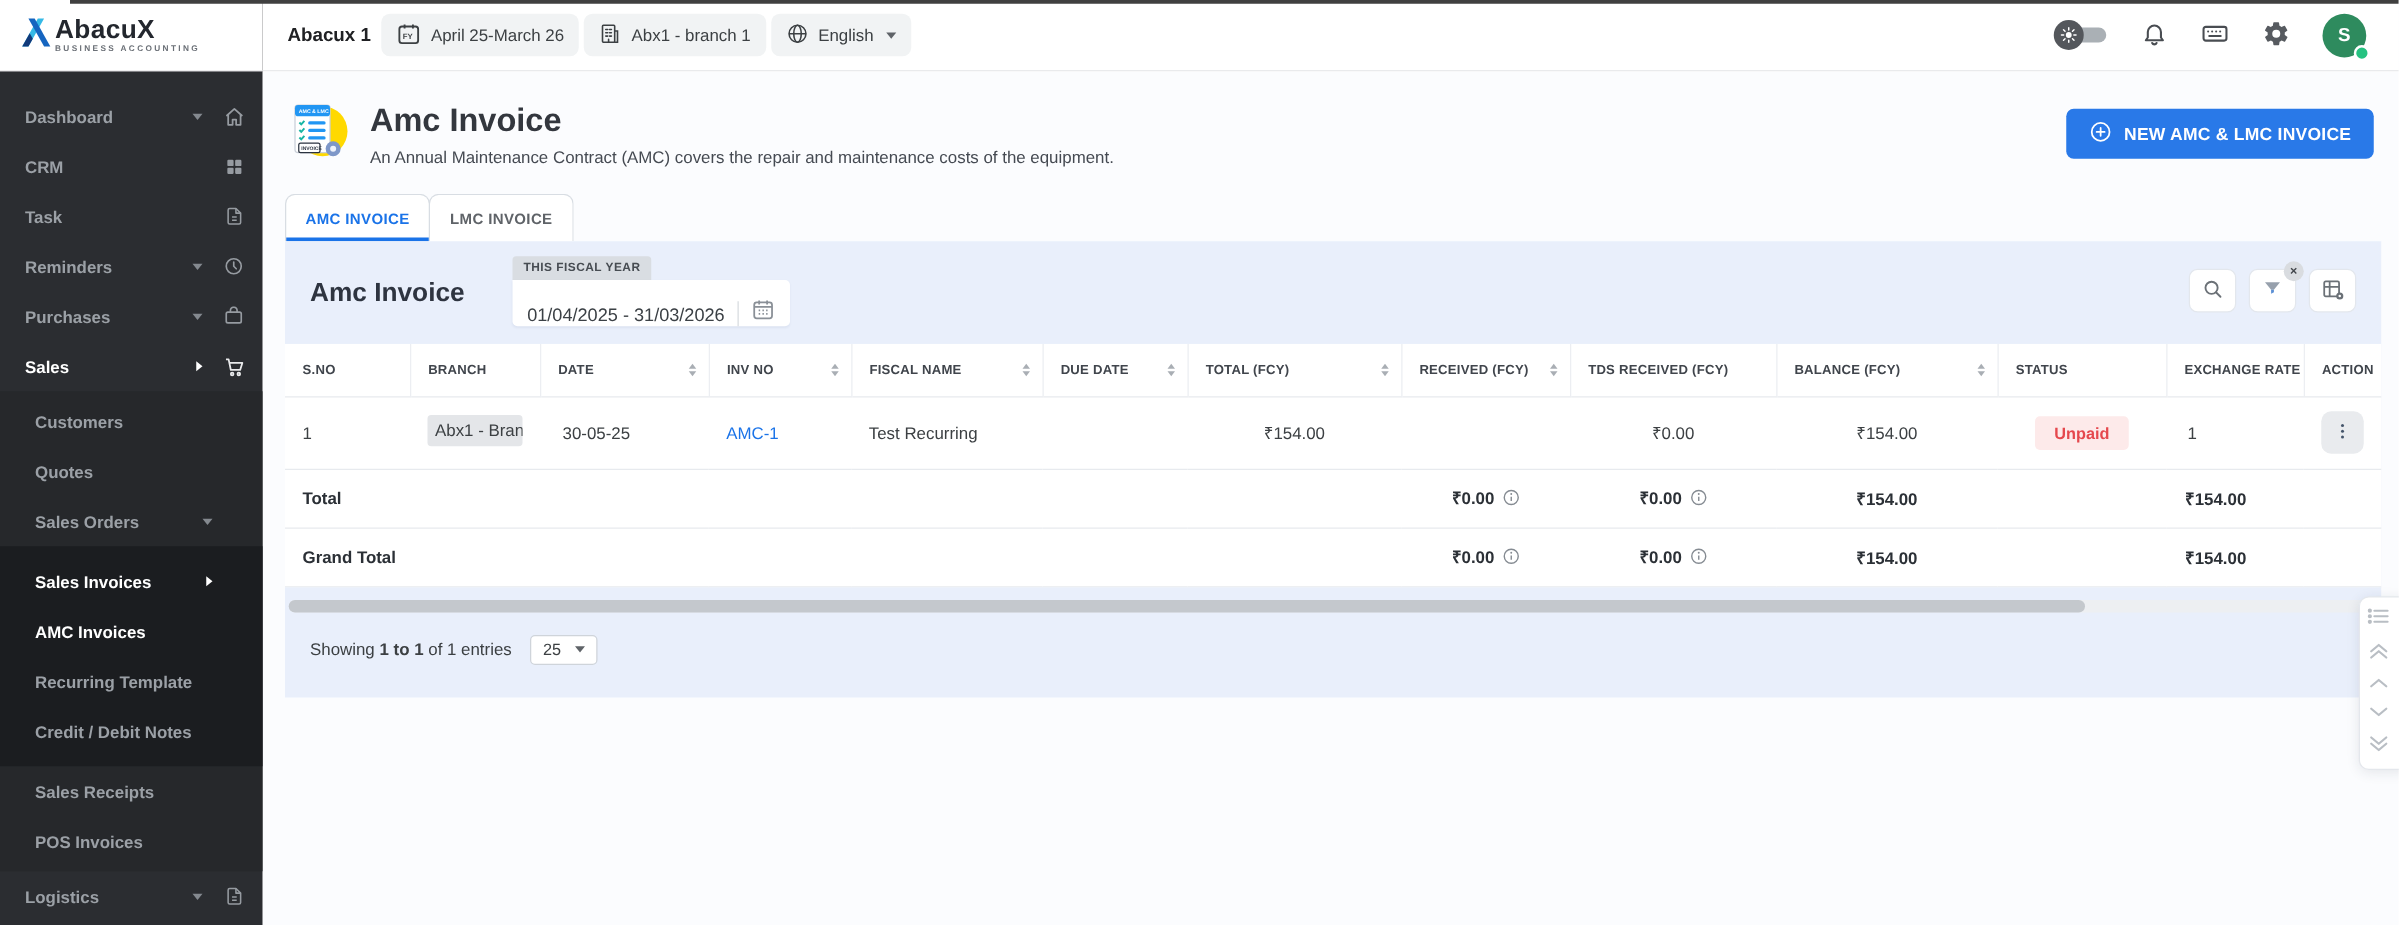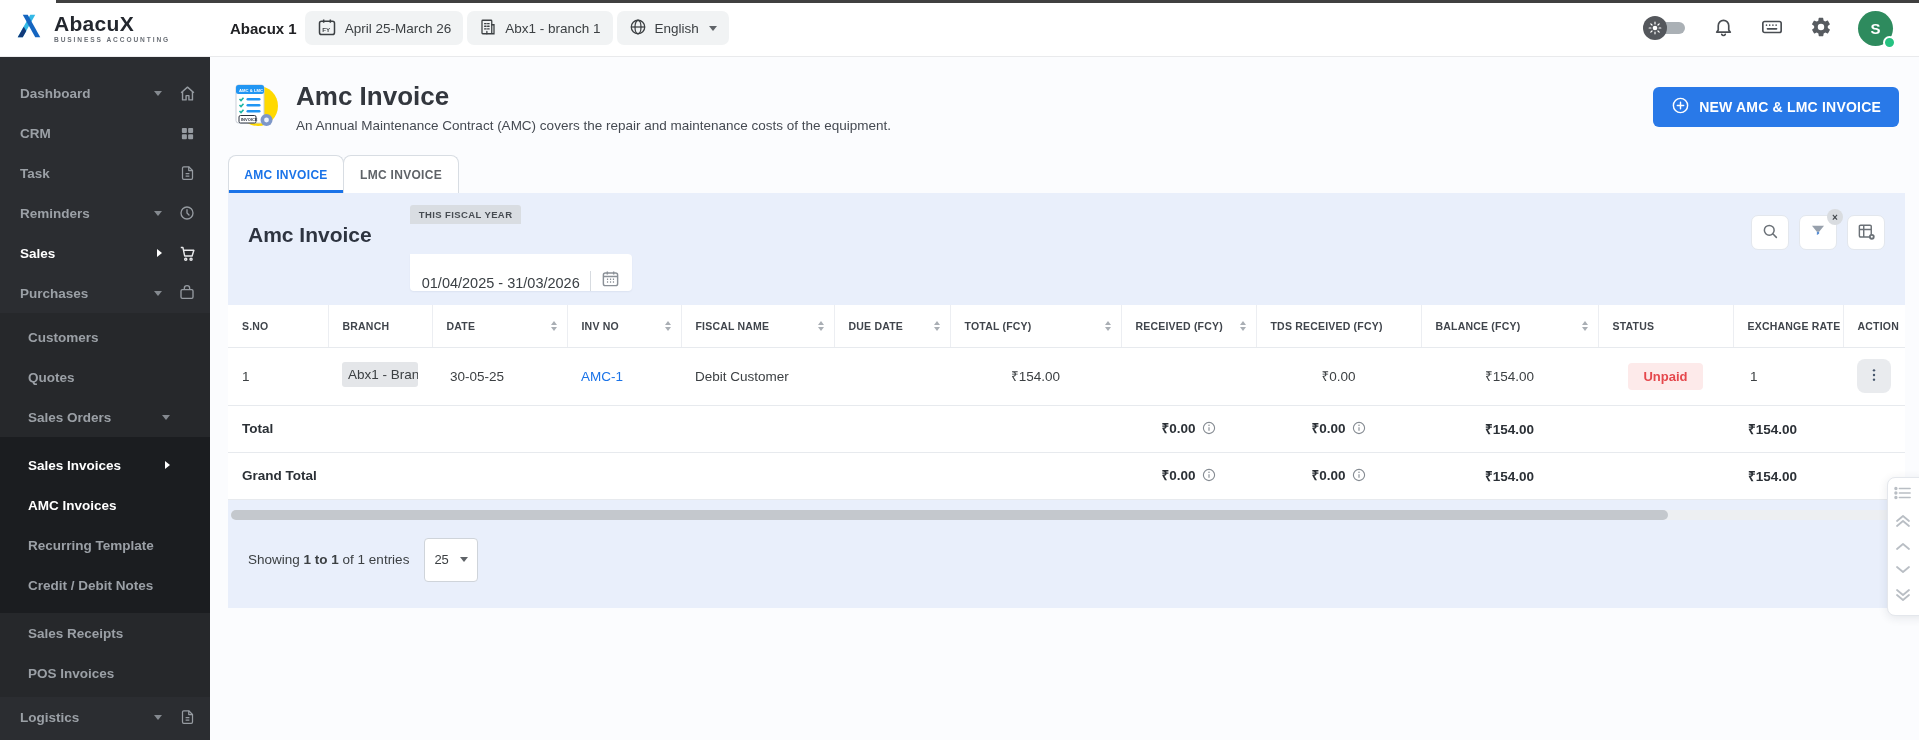--- a/index.html
+++ b/index.html
@@ -2,21 +2,21 @@
 <html><head>
 <meta charset="utf-8">
 <style>
   * { margin:0; padding:0; box-sizing:border-box; }
   html,body { width:1919px; height:740px; overflow:hidden; font-family:"Liberation Sans",sans-serif; background:#fff; }
   .app { position:relative; width:1919px; height:740px; }
   .window-edge { position:absolute; top:0; left:56px; right:0; height:3px; background:#404040; z-index:60; }
 
   
   .sidebar { position:absolute; left:0; top:0; width:210px; height:740px; background:#2b2d31; z-index:40; }
-  .logo { height:57px; background:#fff; display:flex; align-items:center; gap:10px; padding:0 10px 0 14px; border-bottom:1px solid #ececee; }
+  .logo { height:57px; background:#fff; display:flex; align-items:center; gap:0; padding:0 10px 0 14px; border-bottom:1px solid #ececee; }
   .brand-col { display:flex; flex-direction:column; line-height:1; }
   .brand-name { font-size:21px; font-weight:800; color:#23272e; letter-spacing:.3px; }
   .brand-tag { font-size:6.6px; font-weight:700; letter-spacing:1.9px; color:#6a6f76; margin-top:3px; }
   nav { padding-top:16px; }
   .sitem { height:40px; display:flex; align-items:center; padding:0 14px 0 20px; cursor:pointer; }
   .slabel { font-size:13.5px; font-weight:600; color:#9ba0a6; }
   .sitem.active .slabel { color:#fff; font-weight:700; }
   .caret { margin-left:auto; margin-right:16px; width:0; height:0; }
   .cdown { border-left:4px solid transparent; border-right:4px solid transparent; border-top:5px solid #84898f; }
   .cright { border-top:4px solid transparent; border-bottom:4px solid transparent; border-left:5px solid #84898f; }
@@ -53,21 +53,21 @@
   .tabs { display:flex; margin-left:18px; }
   .tab { width:116px; height:38px; background:#fff; border:1px solid #d8dde3; border-bottom:none; border-radius:8px 8px 0 0; display:flex; align-items:center; justify-content:center; font-size:12px; font-weight:700; letter-spacing:.3px; color:#5f6368; cursor:pointer; position:relative; }
   .tab + .tab { margin-left:-1px; }
   .tab.active { color:#1a73e8; }
   .tab.active::after { content:""; position:absolute; left:0; right:0; bottom:0; height:3px; background:#1a73e8; }
 
   
   .card { margin:0 14px 0 18px; width:1677px; background:#e9effb; position:relative; }
   .toolbar { display:flex; align-items:flex-start; padding:12px 20px 14px; }
   .toolbar-heading { font-size:21px; font-weight:700; color:#2e3440; margin-top:18px; }
-  .fiscal { margin-left:38px; display:flex; flex-direction:column; align-items:flex-start;gap:30px; }
+  .fiscal { margin-left:38px; display:flex; flex-direction:column; align-items:flex-start; }
   .fiscal-badge { background:#d9dde2; color:#474c52; font-size:9.5px; font-weight:700; letter-spacing:.4px; padding:4px 9px; border-radius:3px 3px 0 0; }
   .date-input { background:#fff; border-radius:0 4px 4px 4px; height:37px; display:flex; align-items:flex-end; gap:10px; padding:0 12px; font-size:14.5px; color:#3b4045; box-shadow:0 1px 2px rgba(20,40,80,.06); cursor:pointer; }
   .date-sep { width:1px; height:20px; background:#d7dbe0; }
   .toolbar-actions { margin-left:auto; margin-top:10px; display:flex; gap:10px; }
   .tool-btn { position:relative; width:38px; height:35px; background:#fff; border:1px solid #e3e7ed; border-radius:7px; display:flex; align-items:center; justify-content:center; cursor:pointer; }
   .filter-x { position:absolute; top:-7px; right:-7px; width:16px; height:16px; border-radius:50%; background:#d9dce0; color:#43474c; font-size:10px; font-weight:700; display:flex; align-items:center; justify-content:center; }
 
   
   .table-clip { width:1677px; overflow:hidden; background:#fff; }
   table { border-collapse:collapse; table-layout:fixed; width:1735px; background:#fff; }
@@ -84,21 +84,21 @@
   .link { color:#1a73e8; cursor:pointer; }
   .status-badge { display:inline-block; background:#fdeaea; color:#e5484d; font-weight:700; font-size:13px; padding:6px 15px; border-radius:4px; }
   .kebab-btn { width:34px; height:34px; background:#e9ebee; border:none; border-radius:8px; display:inline-flex; align-items:center; justify-content:center; cursor:pointer; }
   tr.totals td { height:47px; font-weight:700; color:#2b3036; font-size:13.5px; }
   .tot-overflow { padding-left:150px !important; text-align:left; font-weight:700; }
   .info-ic { margin-left:6px; vertical-align:-2px; }
 
   .hscroll { height:10px; margin:10px 3px 0; border-radius:5px; background:#edeff2; }
   .hthumb { width:86%; height:10px; border-radius:5px; background:#c4c8cd; cursor:pointer; }
   .card-footer { display:flex; align-items:center; gap:15px; padding:18px 20px 26px; font-size:13.5px; color:#3c4043; }
-  .page-size { height:44px; min-width:54px; background:#fff; border:1px solid #cfd4da; border-radius:4px; display:flex; align-items:center; justify-content:space-between; gap:8px; padding:0 9px; cursor:pointer; font-size:13px; }
+  .page-size { height:24px; min-width:54px; background:#fff; border:1px solid #cfd4da; border-radius:4px; display:flex; align-items:center; justify-content:space-between; gap:8px; padding:0 9px; cursor:pointer; font-size:13px; }
   .ps-caret { width:0; height:0; border-left:4px solid transparent; border-right:4px solid transparent; border-top:5px solid #5f6368; }
 
   
   .float-panel { position:absolute; right:-10px; top:477px; width:42px; background:#fff; border:1px solid #e4e7ec; border-radius:8px; box-shadow:0 2px 10px rgba(30,40,60,.10); padding:7px 5px; display:flex; flex-direction:column; align-items:flex-start; gap:7px; z-index:30; }
   .fp-btn { background:none; border:none; display:flex; color:#b9bec4; cursor:pointer; padding:0; }
 </style>
 </head>
 <body>
 
 <div class="app">
@@ -155,38 +155,38 @@
       <div class="sitem">
         <span class="slabel">Reminders</span>
         <span class="caret cdown"></span>
         <span class="sicon">
             <svg width="16" height="16" viewBox="0 0 24 24" fill="none" stroke="currentColor" stroke-width="2" stroke-linecap="round">
               <circle cx="12" cy="12" r="9"></circle>
               <path d="M12 7v5l3 3"></path>
             </svg>
           </span>
       </div>
+      <div class="sitem">
+        <span class="slabel">Purchases</span>
+        <span class="caret cdown"></span>
+        <span class="sicon">
+            <svg width="16" height="16" viewBox="0 0 24 24" fill="none" stroke="currentColor" stroke-width="2" stroke-linejoin="round">
+              <rect x="3" y="7" width="18" height="13" rx="2"></rect>
+              <path d="M8 7V5a4 4 0 018 0v2"></path>
+            </svg>
+          </span>
+      </div>
       <div class="sitem active">
         <span class="slabel">Sales</span>
         <span class="caret cright"></span>
         <span class="sicon" style="color:#e9eaec;">
             <svg width="17" height="17" viewBox="0 0 24 24" fill="none" stroke="currentColor" stroke-width="2" stroke-linejoin="round">
               <circle cx="9.5" cy="20" r="1.5"></circle>
               <circle cx="17" cy="20" r="1.5"></circle>
               <path d="M2.5 3.5h3L8 15.5h10.5L21 7.5H6.3"></path>
-            </svg>
-          </span>
-      </div>
-      <div class="sitem">
-        <span class="slabel">Purchases</span>
-        <span class="caret cdown"></span>
-        <span class="sicon">
-            <svg width="16" height="16" viewBox="0 0 24 24" fill="none" stroke="currentColor" stroke-width="2" stroke-linejoin="round">
-              <rect x="3" y="7" width="18" height="13" rx="2"></rect>
-              <path d="M8 7V5a4 4 0 018 0v2"></path>
             </svg>
           </span>
       </div>
 
       <div class="submenu">
         <div class="sitem">
           <span class="slabel">Customers</span>
         </div>
         <div class="sitem">
           <span class="slabel">Quotes</span>
@@ -488,21 +488,21 @@
                   </div>
                 </th>
             </tr>
           </thead>
           <tbody>
             <tr>
               <td>1</td>
               <td><span class="branch-chip">Abx1 - Branch</span></td>
               <td style="padding-left:18px;">30-05-25</td>
               <td><span class="link">AMC-1</span></td>
-              <td>Debit Customer</td>
+              <td>Test Recurring</td>
               <td></td>
               <td class="num">₹154.00</td>
               <td class="num"></td>
               <td class="num">₹0.00</td>
               <td class="num">₹154.00</td>
               <td class="num"><span class="status-badge">Unpaid</span></td>
               <td style="padding-left:17px;">1</td>
               <td>
                 <button class="kebab-btn">
                   <span><svg width="16" height="16" viewBox="0 0 24 24" fill="#44546a">

